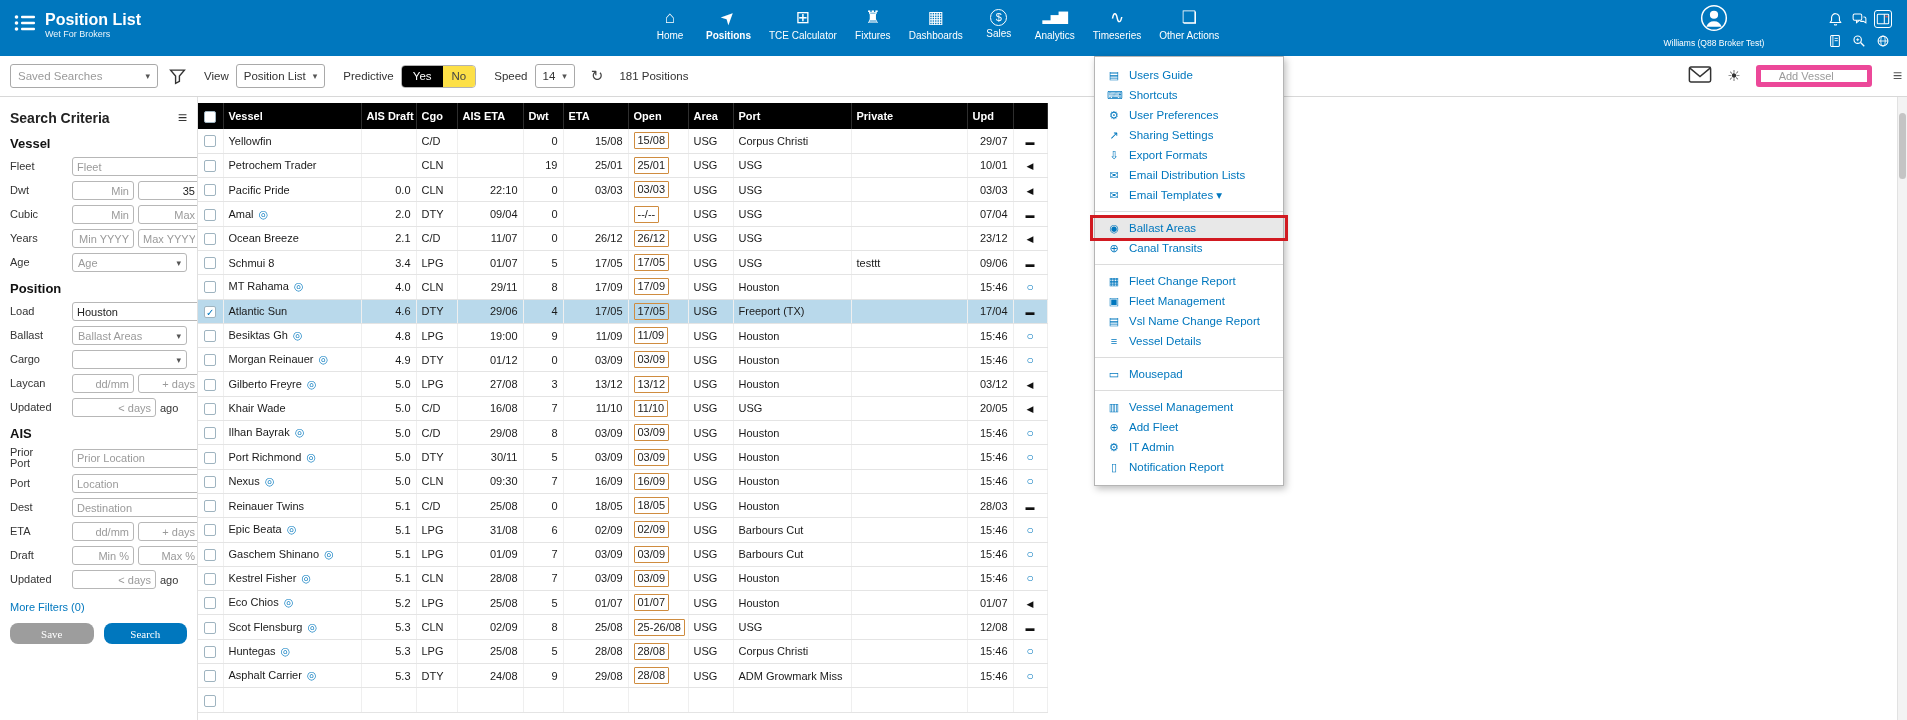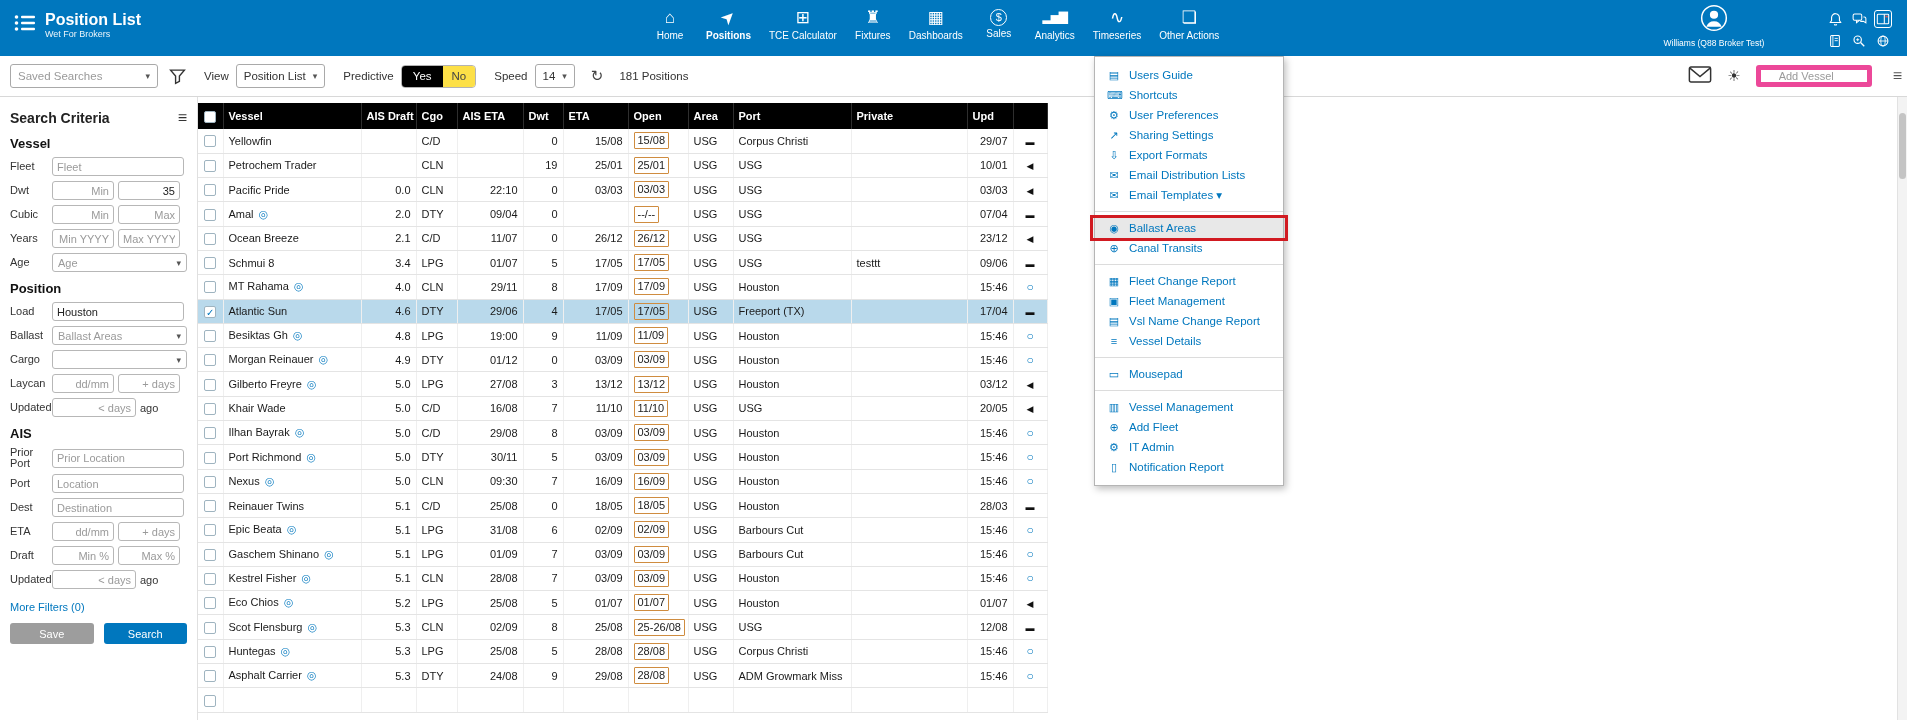--- a/index.html
+++ b/index.html
@@ -45,32 +45,32 @@
   .add-vessel{height:22px;width:116px;border:5px solid #ec4899;border-radius:3px;font-size:11px;padding:0 18px;font-family:inherit}
   .add-vessel::placeholder{color:#9a9a9a}
   .tb-burger{font-size:16px;color:#555;font-weight:bold;cursor:pointer;margin-left:6px}
 
   
   .sidebar{position:absolute;left:0;top:97px;width:198px;bottom:0;background:#fff;border-right:1px solid #e0e0e0;padding:12px 10px 0 10px;overflow:hidden}
   .sc-head{display:flex;justify-content:space-between;align-items:center;margin-bottom:4px}
   .sc-title{font-size:14px;font-weight:bold;color:#222}
   .sc-burger{font-size:16px;color:#333;font-weight:bold;cursor:pointer}
   .crit-heading{font-size:13px;font-weight:bold;color:#111;margin:9px 0 6px}
-  .crit-row{display:flex;align-items:center;margin-bottom:5px;gap:0}
+  .crit-row{display:flex;align-items:center;margin-bottom:5px;gap:20px}
   .crit-label{width:42px;font-size:11px;color:#333;flex:none;line-height:11px}
   .crit-controls{display:flex;gap:4px;flex:1;align-items:center}
   .crit-input{height:19px;border:1px solid #b7b7b7;border-radius:3px;font-size:11px;padding:0 4px;width:62px;text-align:right;color:#222;font-family:inherit;min-width:0}
   .crit-input.wide{width:132px;text-align:left}
   .crit-input.mid{width:84px}
   .crit-input::placeholder{color:#9a9a9a}
   .crit-select{height:19px;border:1px solid #b7b7b7;border-radius:3px;font-size:11px;padding:0 5px;display:flex;align-items:center;justify-content:space-between;flex:1;background:#fff;color:#333;cursor:pointer;min-width:0}
   .crit-suffix{font-size:11px;color:#333}
   .more-filters{color:#0077BE;font-size:11px;display:inline-block;margin:7px 0 8px;cursor:pointer}
   .btn-row{display:flex;gap:10px;margin-top:2px}
-  .btn{height:21px;width:86px;border:none;border-radius:3px;font-size:11px;color:#fff;font-family:Liberation Sans, sans-serif;cursor:pointer}
+  .btn{height:21px;width:86px;border:none;border-radius:8px;font-size:11px;color:#fff;font-family:Liberation Serif, serif;cursor:pointer}
   .btn.save{background:#9d9d9d}
   .btn.search{background:#0077BE}
 
   
   .main{position:absolute;left:198px;top:97px;right:10px;bottom:0;overflow:hidden;background:#fff}
   table{border-collapse:collapse;table-layout:fixed;margin-top:6px;font-size:11px;width:849px}
   thead th{background:#000;color:#fff;height:26px;font-weight:600;font-size:11px;text-align:left;padding:0 5px;border-right:1px solid #2e2e2e;white-space:nowrap;overflow:hidden}
   th.th-check,td.td-check{text-align:center}
   tbody td{height:24.3px;border-bottom:1px solid #e4e4e4;border-right:1px solid #efefef;padding:0 5px;color:#1a1a1a;white-space:nowrap;overflow:hidden;background:#fff}
   tr.selected td{background:#B9D9EB}

